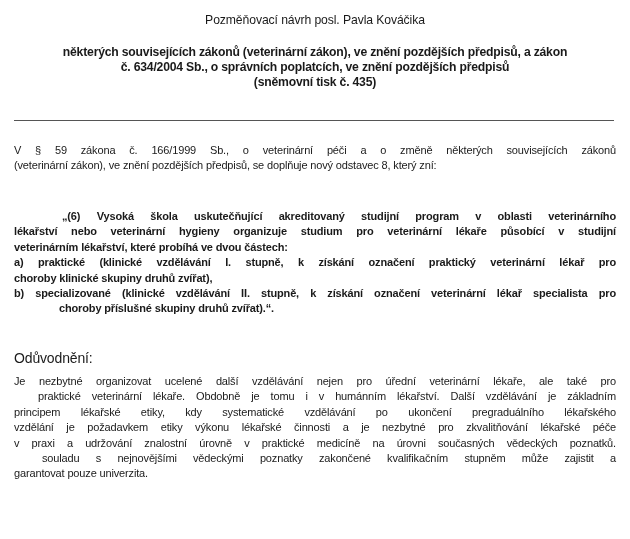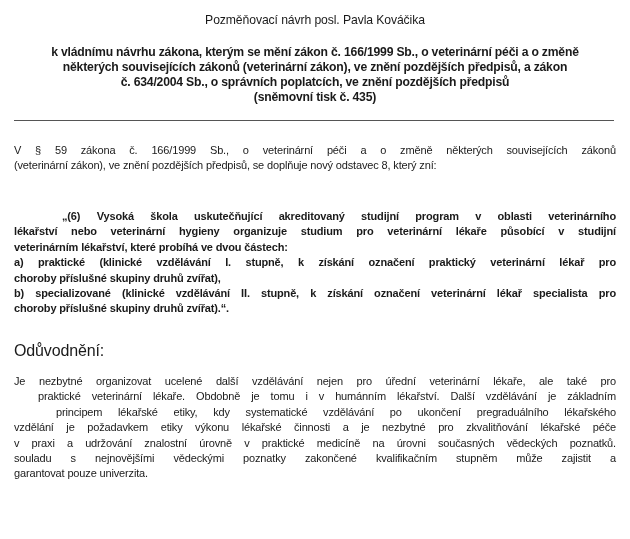--- a/index.html
+++ b/index.html
@@ -25,59 +25,58 @@
   }
   .para {
     left: 14px; width: 602px;
     font-size: 11px; line-height: 15.4px; text-align: justify; letter-spacing: -0.15px;
   }
   .para span.line { display: block; text-align: justify; text-align-last: justify; white-space: nowrap; }
   .para span.last { text-align-last: left; }
   .intro { top: 143px; }
   .quote { top: 209px; font-weight: bold; }
   .quote .indent { padding-left: 48px; }
-  .reason-head { top: 343px; font-size: 16px; }
+  .reason-head { top: 351px; font-size: 14px; }
   .reason { top: 374px; }
 </style>
 </head>
 <body>
 
 <div class="page">
 
   <h1 class="abs title" style="font-weight:normal;">Pozměňovací návrh posl. Pavla Kováčika</h1>
 
   <div class="abs subtitle">
-    <span>k vládnímu návrhu zákona, kterým se mění zákon č. 166/1999 Sb., o veterinární péči a o změně</span>
     <span>některých souvisejících zákonů (veterinární zákon), ve znění pozdějších předpisů, a zákon</span>
     <span>č. 634/2004 Sb., o správních poplatcích, ve znění pozdějších předpisů</span>
     <span>(sněmovní tisk č. 435)</span>
   </div>
 
   <div class="abs rule"></div>
 
   <div class="abs para intro">
     <span class="line" style="white-space: nowrap;">V § 59 zákona č. 166/1999 Sb., o veterinární péči a o změně některých souvisejících zákonů</span>
     <span class="line last" style="white-space: nowrap;">(veterinární zákon), ve znění pozdějších předpisů, se doplňuje nový odstavec 8, který zní:</span>
   </div>
 
   <div class="abs para quote">
     <span class="line indent" style="white-space: nowrap;">„(6) Vysoká škola uskutečňující akreditovaný studijní program v oblasti veterinárního</span>
     <span class="line" style="white-space: nowrap;">lékařství nebo veterinární hygieny organizuje studium pro veterinární lékaře působící v studijní</span>
     <span class="line last" style="white-space: nowrap;">veterinárním lékařství, které probíhá ve dvou částech:</span>
     <span class="line" style="white-space: nowrap;">a) praktické (klinické vzdělávání I. stupně, k získání označení praktický veterinární lékař pro</span>
-    <span class="line last" style="white-space: nowrap;">choroby příslušné skupiny druhů zvířat),</span>
+    <span class="line last" style="white-space: nowrap;">choroby klinické skupiny druhů zvířat),</span>
     <span class="line" style="white-space: nowrap;">b) specializované (klinické vzdělávání II. stupně, k získání označení veterinární lékař specialista pro</span>
-    <span class="line last" style="white-space: nowrap;">choroby příslušné skupiny druhů zvířat).“.</span>
+    <span class="line last" style="white-space: nowrap; margin-left: 45px;">choroby příslušné skupiny druhů zvířat).“.</span>
   </div>
 
   <div class="abs para reason-head">Odůvodnění:</div>
 
   <div class="abs para reason">
     <span class="line" style="white-space: nowrap;">Je nezbytné organizovat ucelené další vzdělávání nejen pro úřední veterinární lékaře, ale také pro</span>
     <span class="line" style="white-space: nowrap; padding-left: 24px;">praktické veterinární lékaře. Obdobně je tomu i v humánním lékařství. Další vzdělávání je základním</span>
-    <span class="line" style="white-space: nowrap; margin-left: 42px;">principem lékařské etiky, kdy systematické vzdělávání po ukončení pregraduálního lékařského</span>
+    <span class="line" style="white-space: nowrap;">principem lékařské etiky, kdy systematické vzdělávání po ukončení pregraduálního lékařského</span>
     <span class="line" style="white-space: nowrap;">vzdělání je požadavkem etiky výkonu lékařské činnosti a je nezbytné pro zkvalitňování lékařské péče</span>
     <span class="line" style="white-space: nowrap;">v praxi a udržování znalostní úrovně v praktické medicíně na úrovni současných vědeckých poznatků.</span>
-    <span class="line" style="white-space: nowrap;">souladu s nejnovějšími vědeckými poznatky zakončené kvalifikačním stupněm může zajistit a</span>
+    <span class="line" style="white-space: nowrap; margin-left: 28px;">souladu s nejnovějšími vědeckými poznatky zakončené kvalifikačním stupněm může zajistit a</span>
     <span class="line last" style="white-space: nowrap;">garantovat pouze univerzita.</span>
   </div>
 
 </div>
 
 </body></html>

